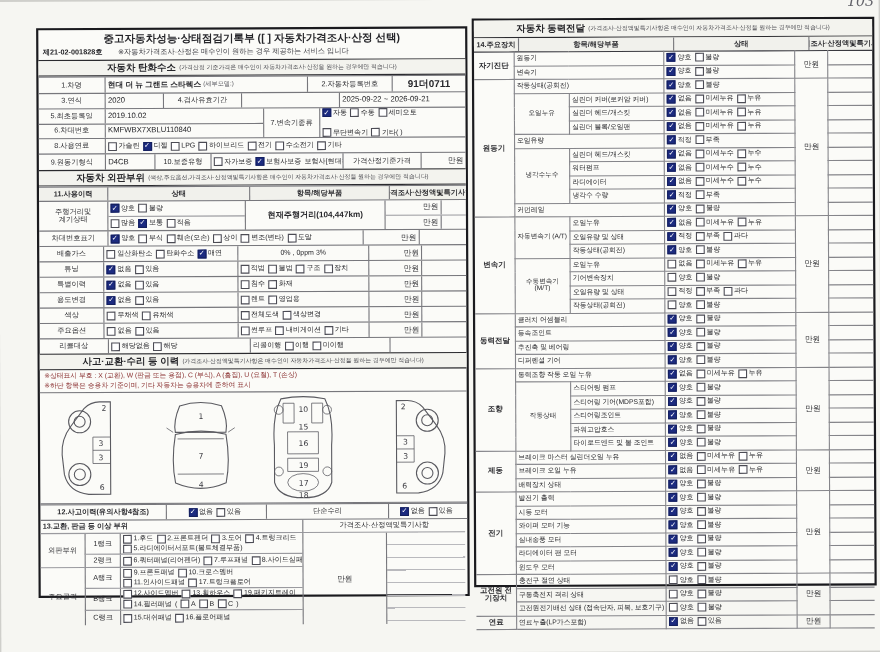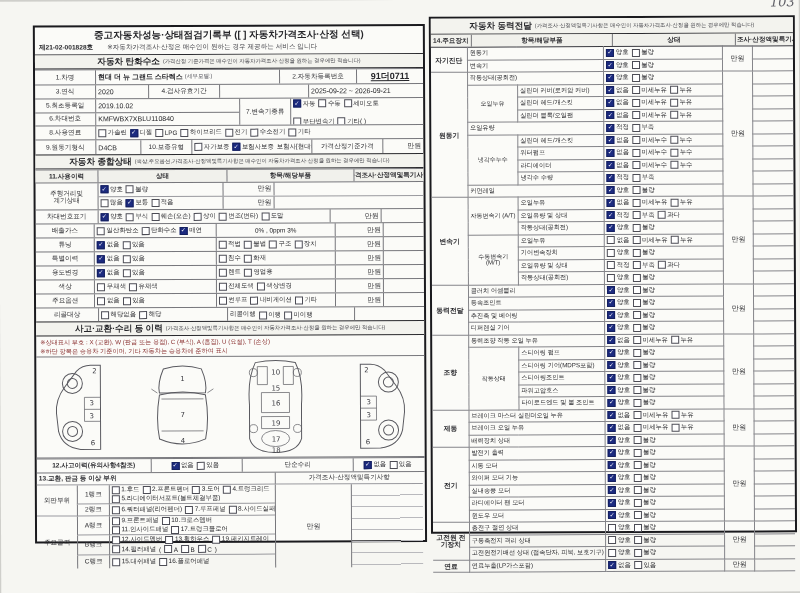--- a/index.html
+++ b/index.html
@@ -71,21 +71,21 @@
         <span class="note">(가격산정 기준가격은 매수인이 자동차가격조사·산정을 원하는 경우에만 적습니다)</span>
     </div>
 
     <div class="row" style="height:14px;">
       <div class="cell lbl" style="width:56px;">1.차명</div>
       <div class="cell" style="flex:1;">
         <span class="val bold">현대 더 뉴 그랜드 스타렉스</span>
         <span style="font-size:5.6px;margin-left:2px;color:#55555c;">(세부모델:)</span>
       </div>
       <div class="cell lbl" style="width:72px;">2.자동차등록번호</div>
-      <div class="cell c" style="width:62px;font-size:9px;font-weight:bold;text-decoration:underline;">91더0711</div>
+      <div class="cell c" style="width:62px;font-size:9px;font-weight:bold;">91더0711</div>
     </div>
     <div class="row" style="height:13px;">
       <div class="cell lbl" style="width:56px;">3.연식</div>
       <div class="cell val" style="width:48px;">2020</div>
       <div class="cell lbl" style="width:66px;">4.검사유효기간</div>
       <div class="cell" style="flex:1;"></div>
       <div class="cell val" style="width:110px;">2025-09-22 ~ 2026-09-21</div>
     </div>
     <div class="row" style="height:26px;">
       <div style="flex:1;display:flex;flex-direction:column;">
@@ -165,21 +165,21 @@
             <span class="cb on"></span>
             <span>보험사보증</span>
           </span>
           <span class="txt">보험사[현대해상]</span>
         </div>
       <div class="cell lbl" style="width:66px;">가격산정기준가격</div>
       <div class="cell won" style="width:36px;justify-content:flex-end;">만원</div>
     </div>
 
     <div class="sect" style="height:13px;">
-      <span>자동차 종합상태</span>
+      <span>자동차 외판부위</span>
         <span class="note">(색상,주요옵션,가격조사·산정액및특기사항은 매수인이 자동차가격조사·산정을 원하는 경우에만 적습니다)</span>
     </div>
     <div class="row" style="height:12px;background:#f1f1ec;">
       <div class="cell lbl bold" style="width:58px;">11.사용이력</div>
       <div class="cell lbl bold c" style="width:124px;">상태</div>
       <div class="cell lbl bold c" style="width:122px;">항목/해당부품</div>
       <div class="cell lbl bold c" style="flex:1;">가격조사·산정액및특기사항</div>
     </div>
 
     <div class="row" style="height:26px;">
@@ -204,20 +204,21 @@
             <span class="cbi">
               <span class="cb on"></span>
               <span>보통</span>
             </span>
             <span class="cbi">
               <span class="cb"></span>
               <span>적음</span>
             </span>
           </div>
       </div>
+      <div class="cell c bold" style="width:122px;font-size:7.4px;">현재주행거리(104,447km)</div>
       <div style="flex:1;display:flex;flex-direction:column;border-left:1px solid #77777c;">
         <div style="height:13px;display:flex;">
           <div class="cell won" style="width:46px;justify-content:flex-end;border-left:none;">만원</div>
           <div class="cell" style="flex:1;"></div>
         </div>
         <div style="height:13px;display:flex;border-top:1px solid #9a9a9f;">
           <div class="cell won" style="width:46px;justify-content:flex-end;border-left:none;">만원</div>
           <div class="cell" style="flex:1;"></div>
         </div>
       </div>

